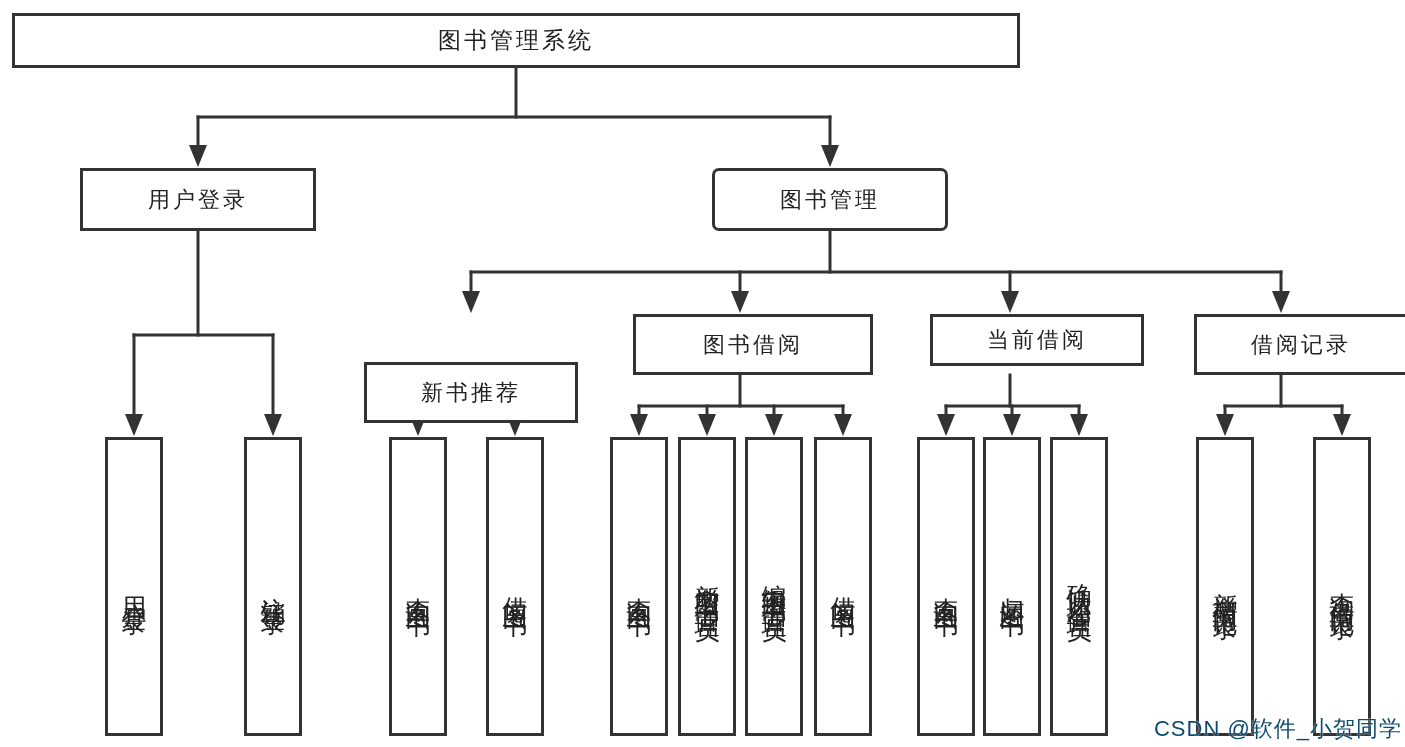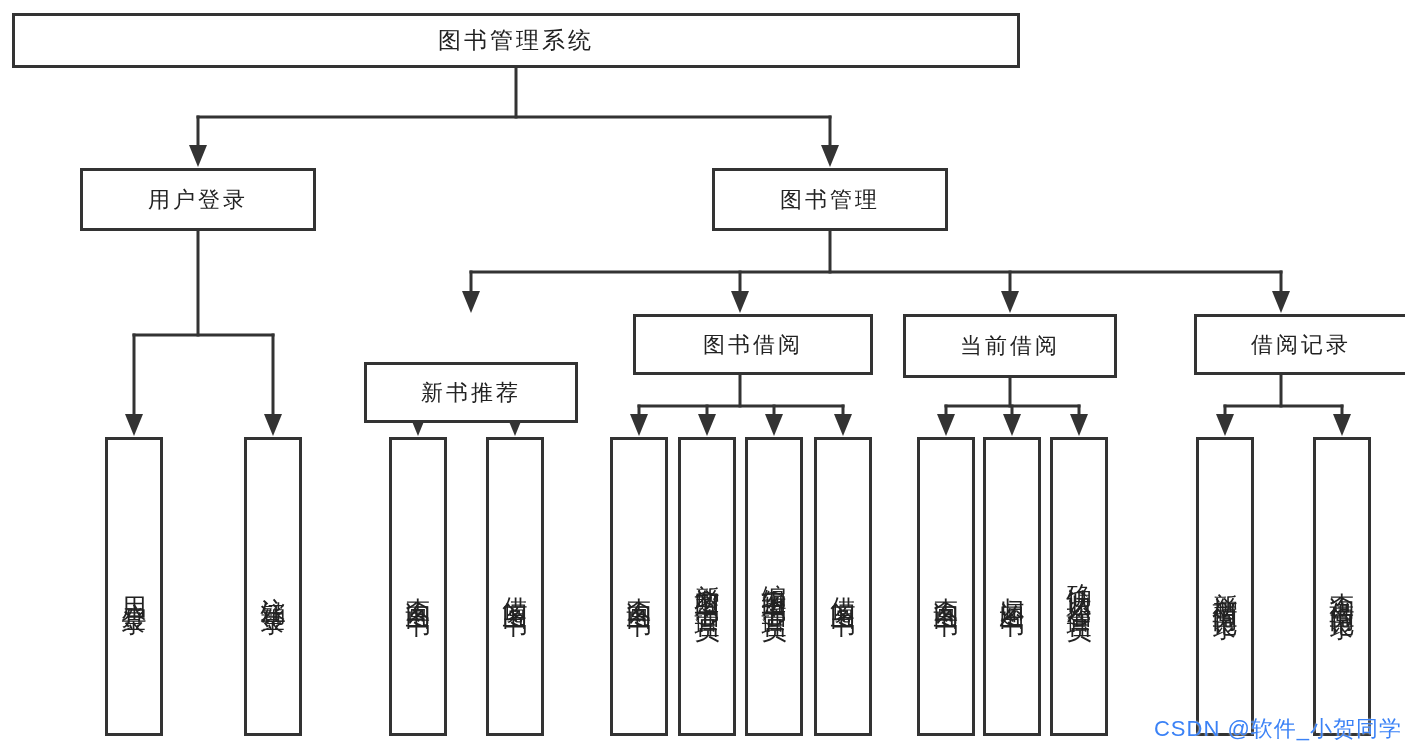--- a/index.html
+++ b/index.html
@@ -21,21 +21,21 @@
   .vbox{
     position:absolute;box-sizing:border-box;
     border:3px solid #333333;background:#ffffff;
     display:flex;align-items:center;justify-content:center;
     writing-mode:vertical-lr;text-orientation:mixed;
     font-size:25px;letter-spacing:5px;color:#222222;
     line-height:1;z-index:2;
   }
   .watermark{
     position:absolute;right:3px;bottom:3px;z-index:5;
-    font-size:22px;color:#3b82f6;letter-spacing:1px;
+    font-size:22px;color:#0c4a6e;letter-spacing:1px;
     text-shadow:0 0 2px #ffffff;white-space:nowrap;
   }
 </style>
 </head>
 <body>
 
 <div id="stage">
 
   <svg id="connectors" width="1405" height="747" viewBox="0 0 1405 747">
       <line x1="516" y1="69" x2="516" y2="117" stroke="#333333" stroke-width="3" stroke-linecap="square"></line>
@@ -88,25 +88,25 @@
       <polygon points="1070,414 1088,414 1079,436" fill="#333333"></polygon>
       <line x1="1225" y1="406" x2="1225" y2="420" stroke="#333333" stroke-width="3" stroke-linecap="square"></line>
       <polygon points="1216,414 1234,414 1225,436" fill="#333333"></polygon>
       <line x1="1342" y1="406" x2="1342" y2="420" stroke="#333333" stroke-width="3" stroke-linecap="square"></line>
       <polygon points="1333,414 1351,414 1342,436" fill="#333333"></polygon>
     </svg>
 
   <div class="hbox root" style="left:12px;top:13px;width:1008px;height:55px;">图书管理系统</div>
 
   <div class="hbox" style="left:80px;top:168px;width:236px;height:63px;">用户登录</div>
-  <div class="hbox" style="left:712px;top:168px;width:236px;height:63px;">图书管理</div>
+  <div class="hbox" style="left:712px;top:168px;width:236px;height:63px;border-radius:7px;">图书管理</div>
 
   <div class="hbox" style="left:364px;top:314px;width:214px;height:61px;margin-top:48px;">新书推荐</div>
   <div class="hbox" style="left:633px;top:314px;width:240px;height:61px;">图书借阅</div>
-  <div class="hbox" style="left:903px;top:314px;width:214px;height:64px;">当前借阅</div>
+  <div class="hbox" style="left:930px;top:314px;width:214px;height:52px;">当前借阅</div>
   <div class="hbox" style="left:1194px;top:314px;width:214px;height:61px;">借阅记录</div>
 
   <div class="vbox" style="left:105px;top:437px;width:58px;height:299px;">用户登录</div>
   <div class="vbox" style="left:244px;top:437px;width:58px;height:299px;">注销登录</div>
 
   <div class="vbox" style="left:389px;top:437px;width:58px;height:299px;">查询图书</div>
   <div class="vbox" style="left:486px;top:437px;width:58px;height:299px;">借阅图书</div>
 
   <div class="vbox" style="left:610px;top:437px;width:58px;height:299px;">查询图书</div>
   <div class="vbox" style="left:678px;top:437px;width:58px;height:299px;">新增图书（管理员）</div>

